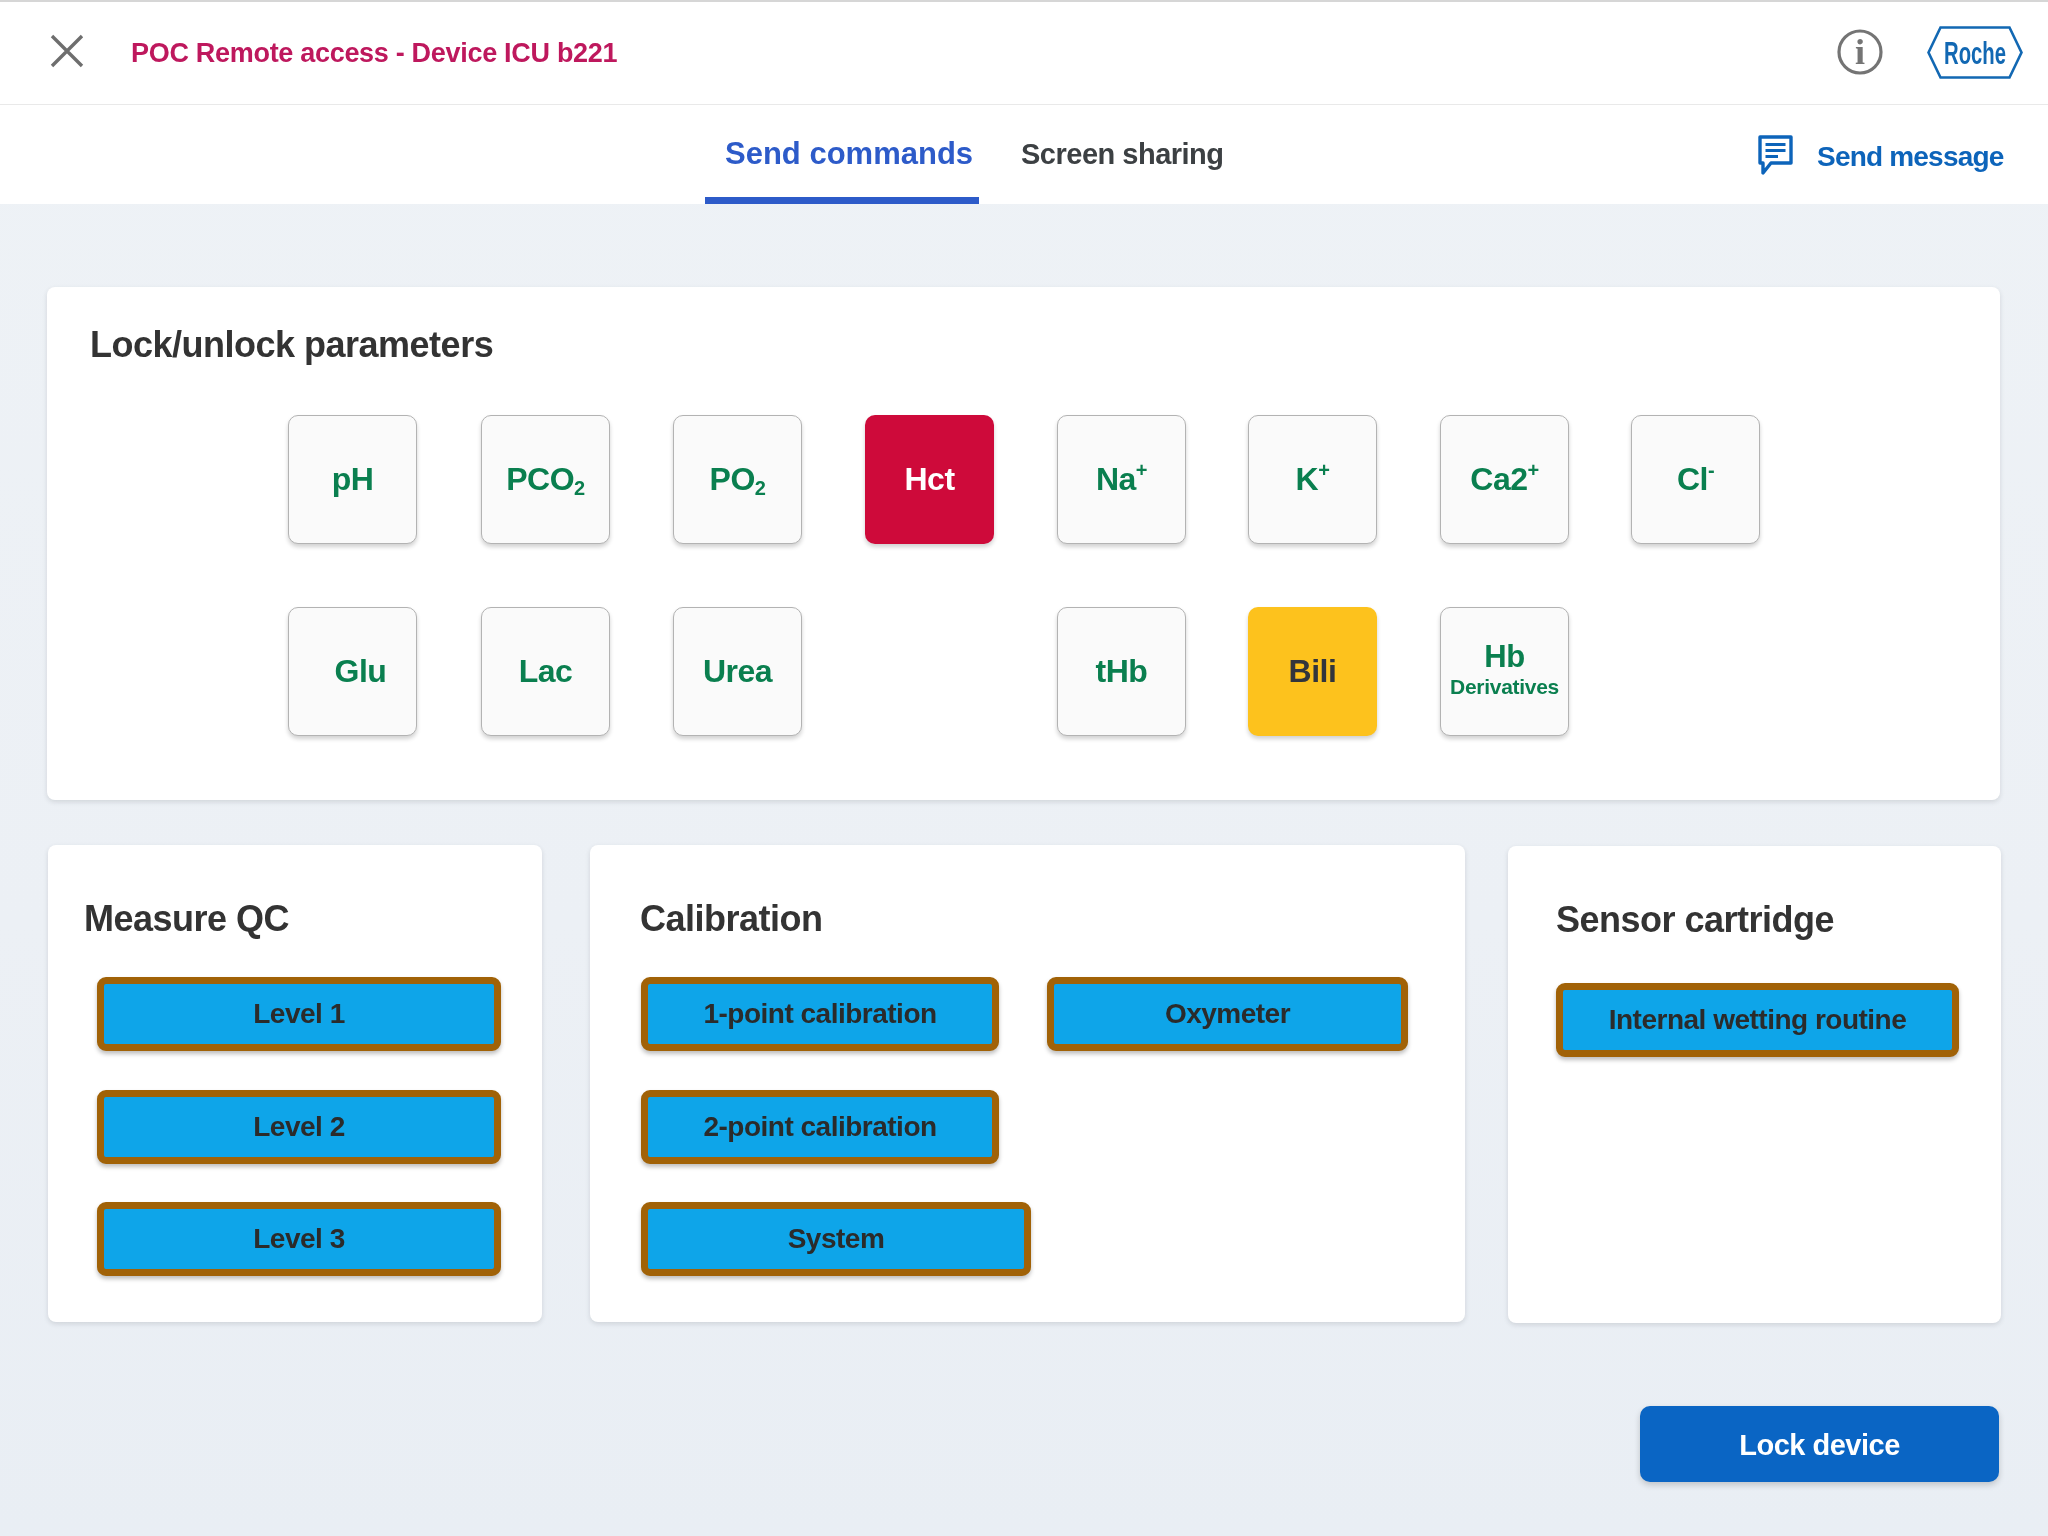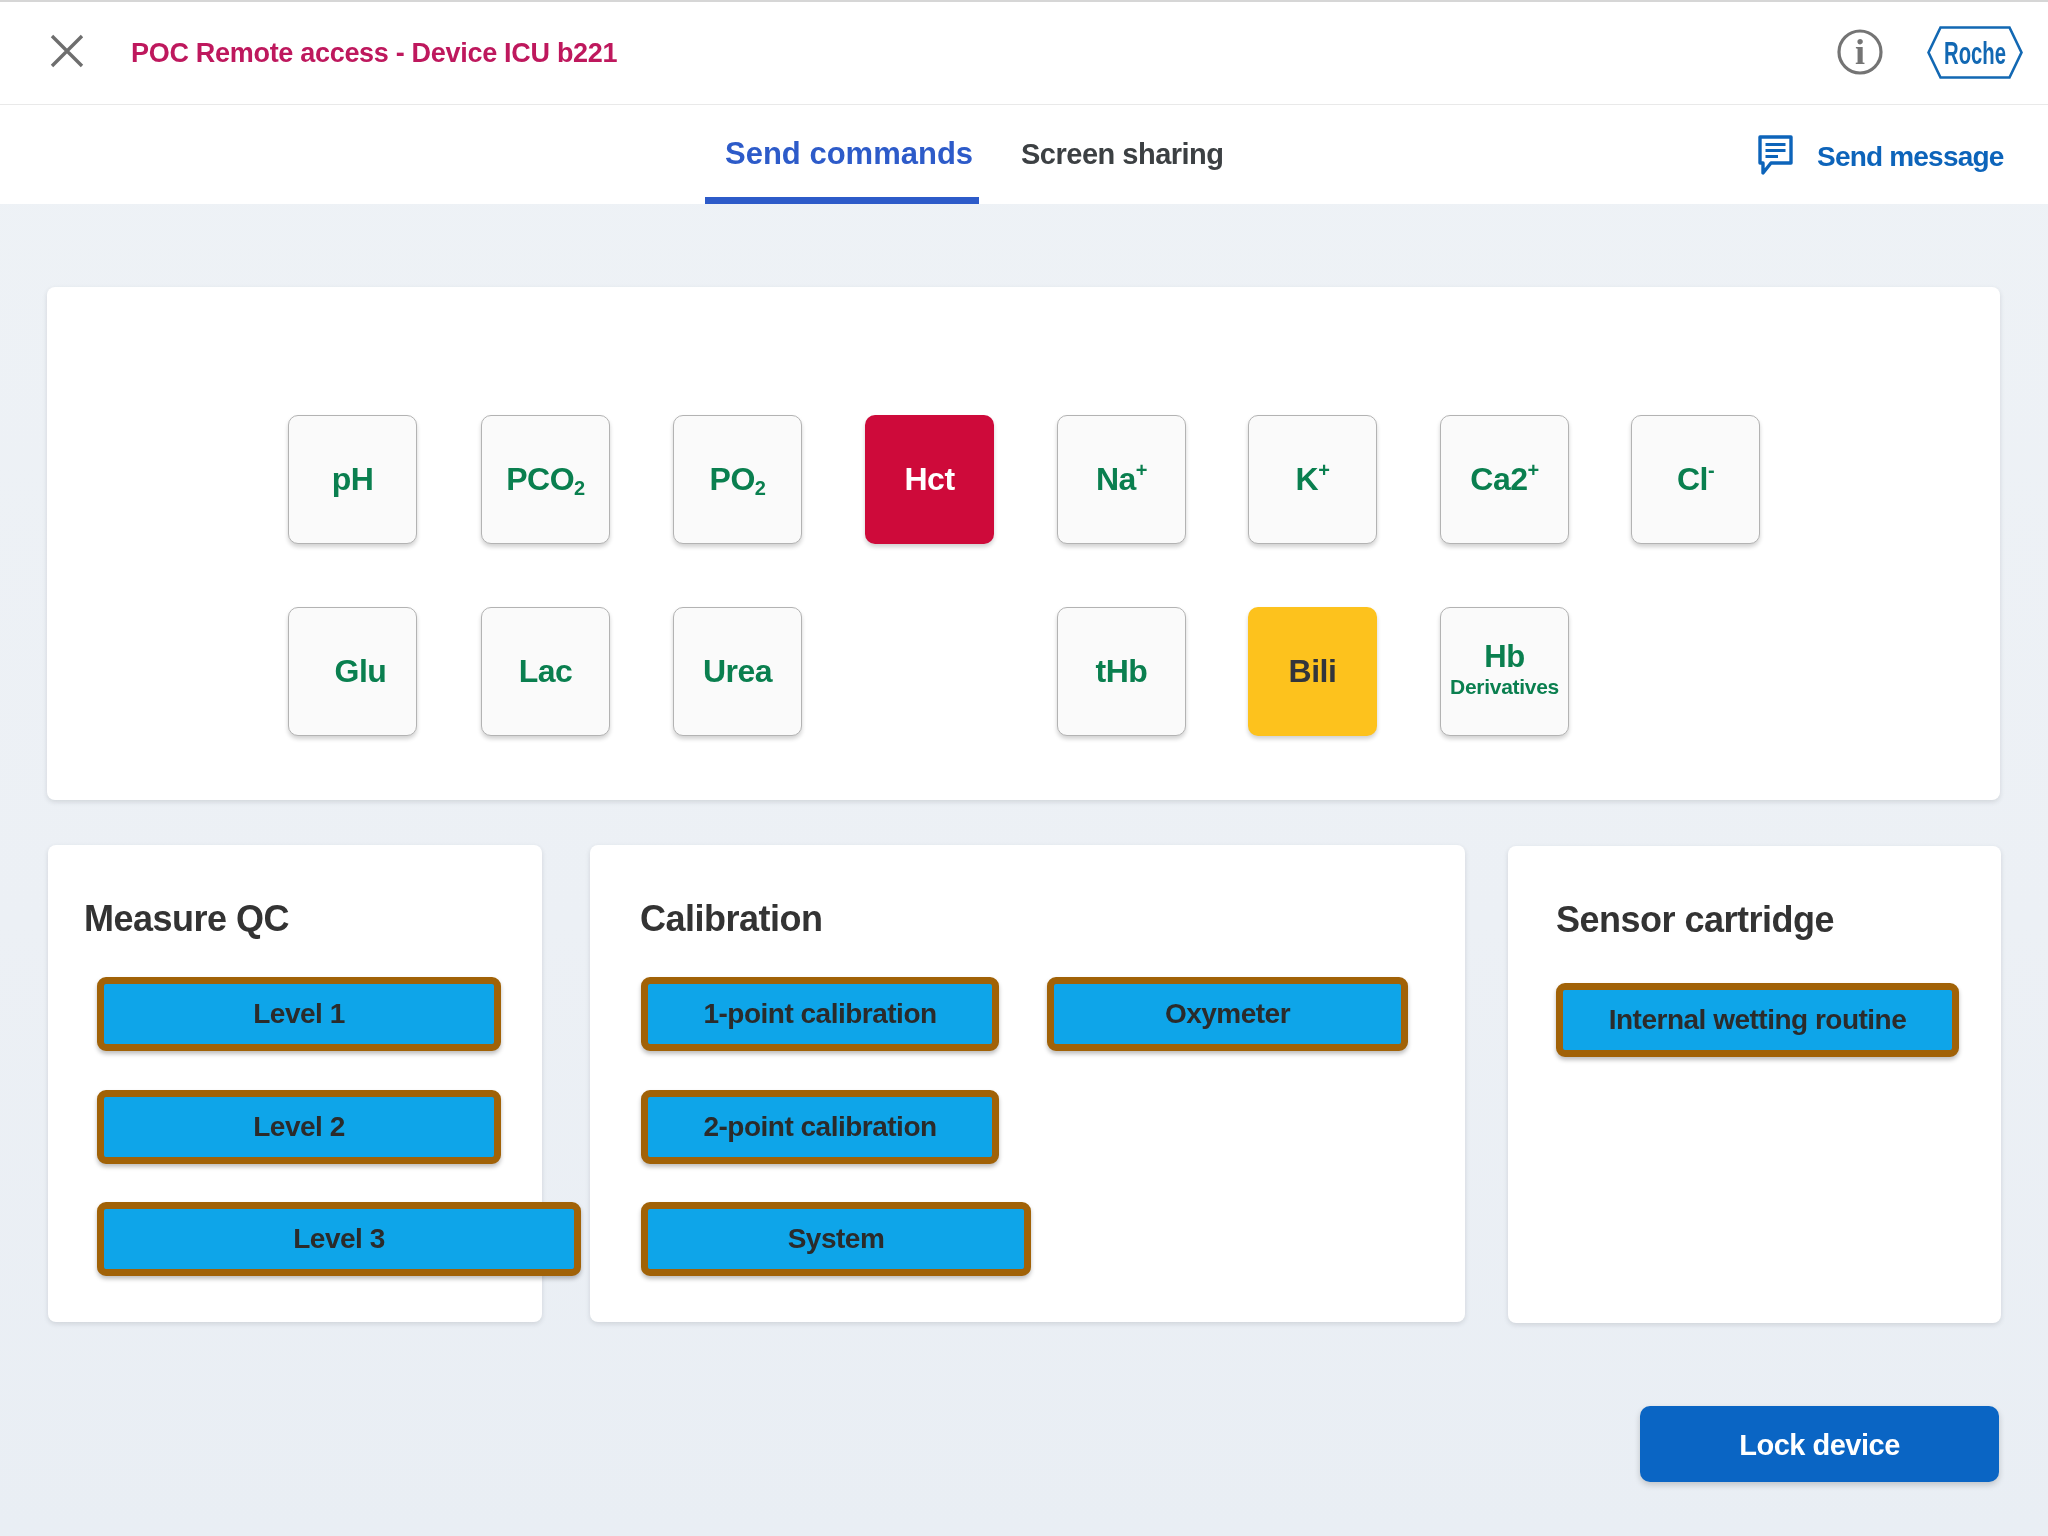--- a/index.html
+++ b/index.html
@@ -82,20 +82,21 @@
   <div class="tab1">Send commands</div>
   <div class="tab2">Screen sharing</div>
   <div class="tabline"></div>
   <svg class="chaticon" width="37" height="42" viewBox="0 0 37 42">
     <path d="M3 2 H34 V28 H14 L6 38 V28 H3 Z" fill="none" stroke="#0d64ba" stroke-width="3.4" stroke-linejoin="round"></path>
     <path d="M8.5 9.5 H28.5 M8.5 15.5 H28.5 M8.5 21.5 H21" stroke="#0d64ba" stroke-width="3.2"></path>
   </svg>
   <div class="sendmsg">Send message</div>
 
   <div class="card" id="card1">
+    <h2 style="left:43px; top:40px;">Lock/unlock parameters</h2>
     <div class="pbtn" style="left:241px; top:128px;">pH</div>
     <div class="pbtn" style="left:434px; top:128px;">PCO<sub>2</sub></div>
     <div class="pbtn" style="left:626px; top:128px;">PO<sub>2</sub></div>
     <div class="pbtn red" style="left:818px; top:128px;">Hct</div>
     <div class="pbtn" style="left:1010px; top:128px;">Na<sup>+</sup></div>
     <div class="pbtn" style="left:1201px; top:128px;">K<sup>+</sup></div>
     <div class="pbtn" style="left:1393px; top:128px;">Ca2<sup>+</sup></div>
     <div class="pbtn" style="left:1584px; top:128px;">Cl<sup>-</sup></div>
     <div class="pbtn" style="left:241px; top:320px;padding-left:16px;">Glu</div>
     <div class="pbtn" style="left:434px; top:320px;">Lac</div>
@@ -103,21 +104,21 @@
     <div class="pbtn" style="left:1010px; top:320px;">tHb</div>
     <div class="pbtn yellow" style="left:1201px; top:320px;">Bili</div>
     <div class="pbtn" style="left:1393px; top:320px;">
       <span class="two">Hb<small>Derivatives</small></span>
     </div>
   </div>
   <div class="card" id="card2">
     <h2 style="left:36px; top:56px;">Measure QC</h2>
     <div class="cbtn" style="left:49px; top:132px; width:404px;">Level 1</div>
     <div class="cbtn" style="left:49px; top:245px; width:404px;">Level 2</div>
-    <div class="cbtn" style="left:49px; top:357px; width:484px;">Level 3</div>
+    <div class="cbtn" style="left:49px; top:357px; width:404px;">Level 3</div>
   </div>
   <div class="card" id="card3">
     <h2 style="left:50px; top:56px;">Calibration</h2>
     <div class="cbtn" style="left:51px; top:132px; width:358px;">1-point calibration</div>
     <div class="cbtn" style="left:457px; top:132px; width:361px;">Oxymeter</div>
     <div class="cbtn" style="left:51px; top:245px; width:358px;">2-point calibration</div>
     <div class="cbtn" style="left:51px; top:357px; width:390px;">System</div>
   </div>
   <div class="card" id="card4">
     <h2 style="left:48px; top:56px;">Sensor cartridge</h2>

